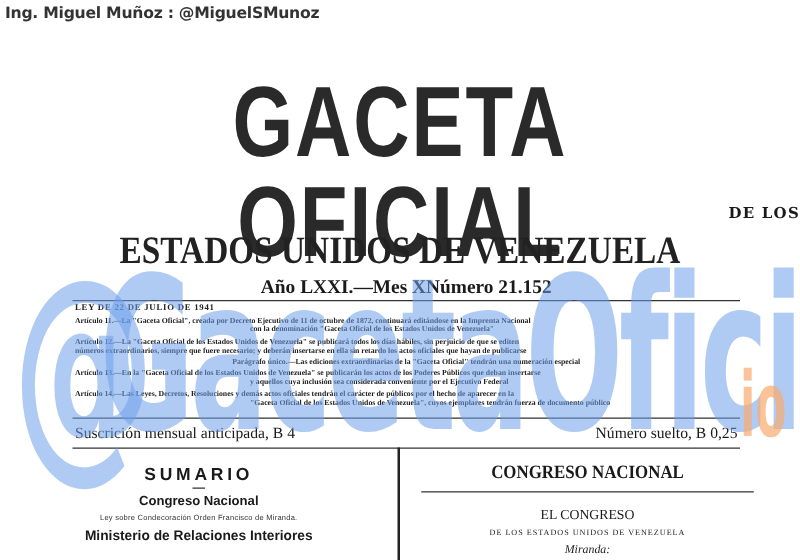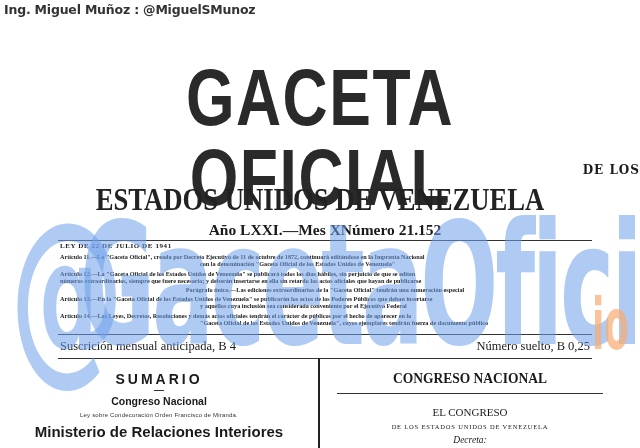--- a/index.html
+++ b/index.html
@@ -56,21 +56,21 @@
       font-family: "Liberation Serif", "DejaVu Serif", serif;
       font-size: 12.5px; display: flex; justify-content: space-between;
     }
     .vline { left: 318px; top: 358px; width: 0; height: 90px; border-left: 2px solid #222; }
     .col-left { left: 0; width: 318px; top: 371px; text-align: center; font-family: Liberation Sans, sans-serif; }
     .col-right { left: 320px; width: 300px; top: 370px; text-align: center; font-family: "Liberation Serif", serif; }
     .sumario { font-weight: bold; font-size: 14px; letter-spacing: 3px; }
     .dash { width: 10px; margin: 3px auto 4px; border-top: 1px solid #333; }
     .sub1 { font-weight: bold; font-size: 10.5px; margin-bottom: 5px; }
     .sub2 { font-size: 6px; margin-bottom: 5px; letter-spacing: 0.2px; color: #333; }
-    .sub3 { font-weight: bold; font-size: 15px; }
+    .sub3 { font-weight: bold; font-size: 11px; }
     .cn-title { font-weight: bold; font-size: 15px; transform: scaleX(0.9); }
     .cn-rule { width: 266px; margin: 6px auto 12px; border-top: 1.5px solid #333; }
     .cn1 { font-size: 11px; margin-bottom: 5px; }
     .cn2 { font-size: 6.5px; letter-spacing: 0.8px; margin-bottom: 5px; }
     .cn3 { font-size: 9.5px; font-style: italic; }
     
     .wm-at {
       left: 10px; top: 208px; font-family: "DejaVu Sans", sans-serif;
       font-size: 190px; line-height: 170px; color: rgba(110,160,235,0.55);
       pointer-events: none; font-weight: bold;
@@ -142,18 +142,18 @@
   <div class="sub1">Congreso Nacional</div>
   <div class="sub2">Ley sobre Condecoración Orden Francisco de Miranda.</div>
   <div class="sub3">Ministerio de Relaciones Interiores</div>
 </div>
 
 <div class="abs col-right">
   <div class="cn-title">CONGRESO NACIONAL</div>
   <div class="cn-rule"></div>
   <div class="cn1">EL CONGRESO</div>
   <div class="cn2">DE LOS ESTADOS UNIDOS DE VENEZUELA</div>
-  <div class="cn3">Decreta:</div>
+  <div class="cn3">Miranda:</div>
 </div>
 
 <div class="abs wm-at">@</div>
 <div class="abs wm-text">GacetaOficial</div>
 <div class="abs wm-io">io</div>
 
 </body></html>

